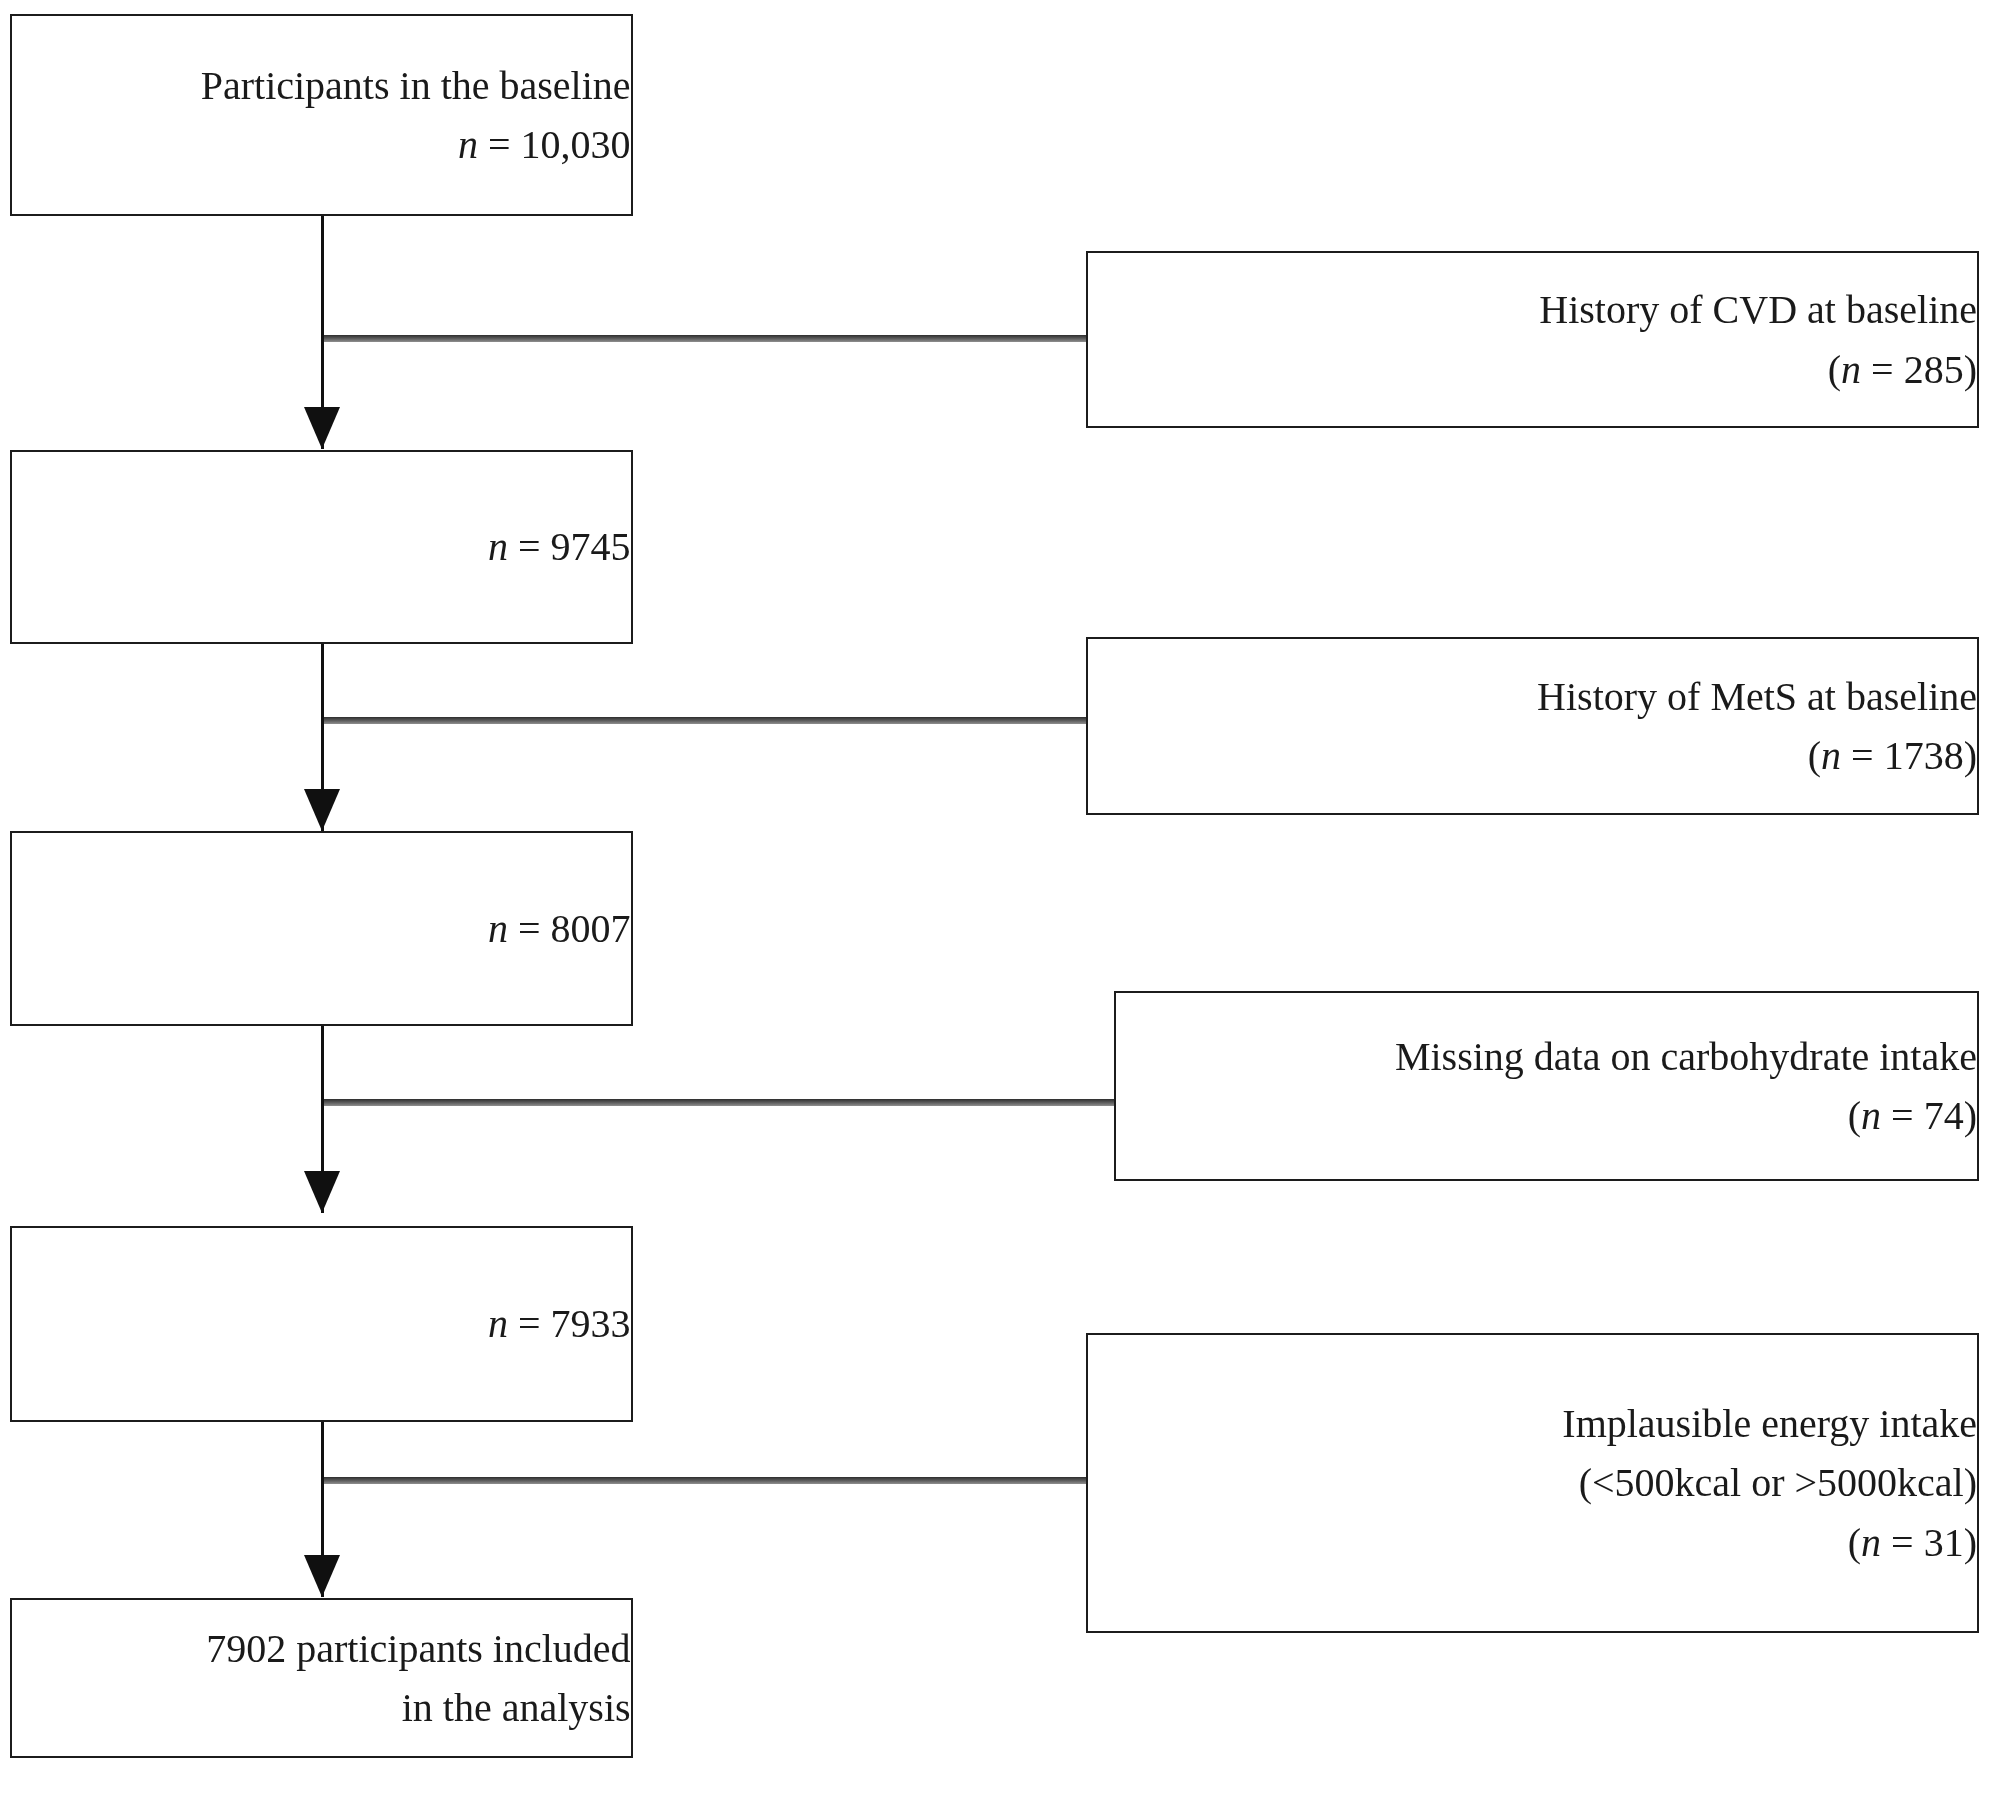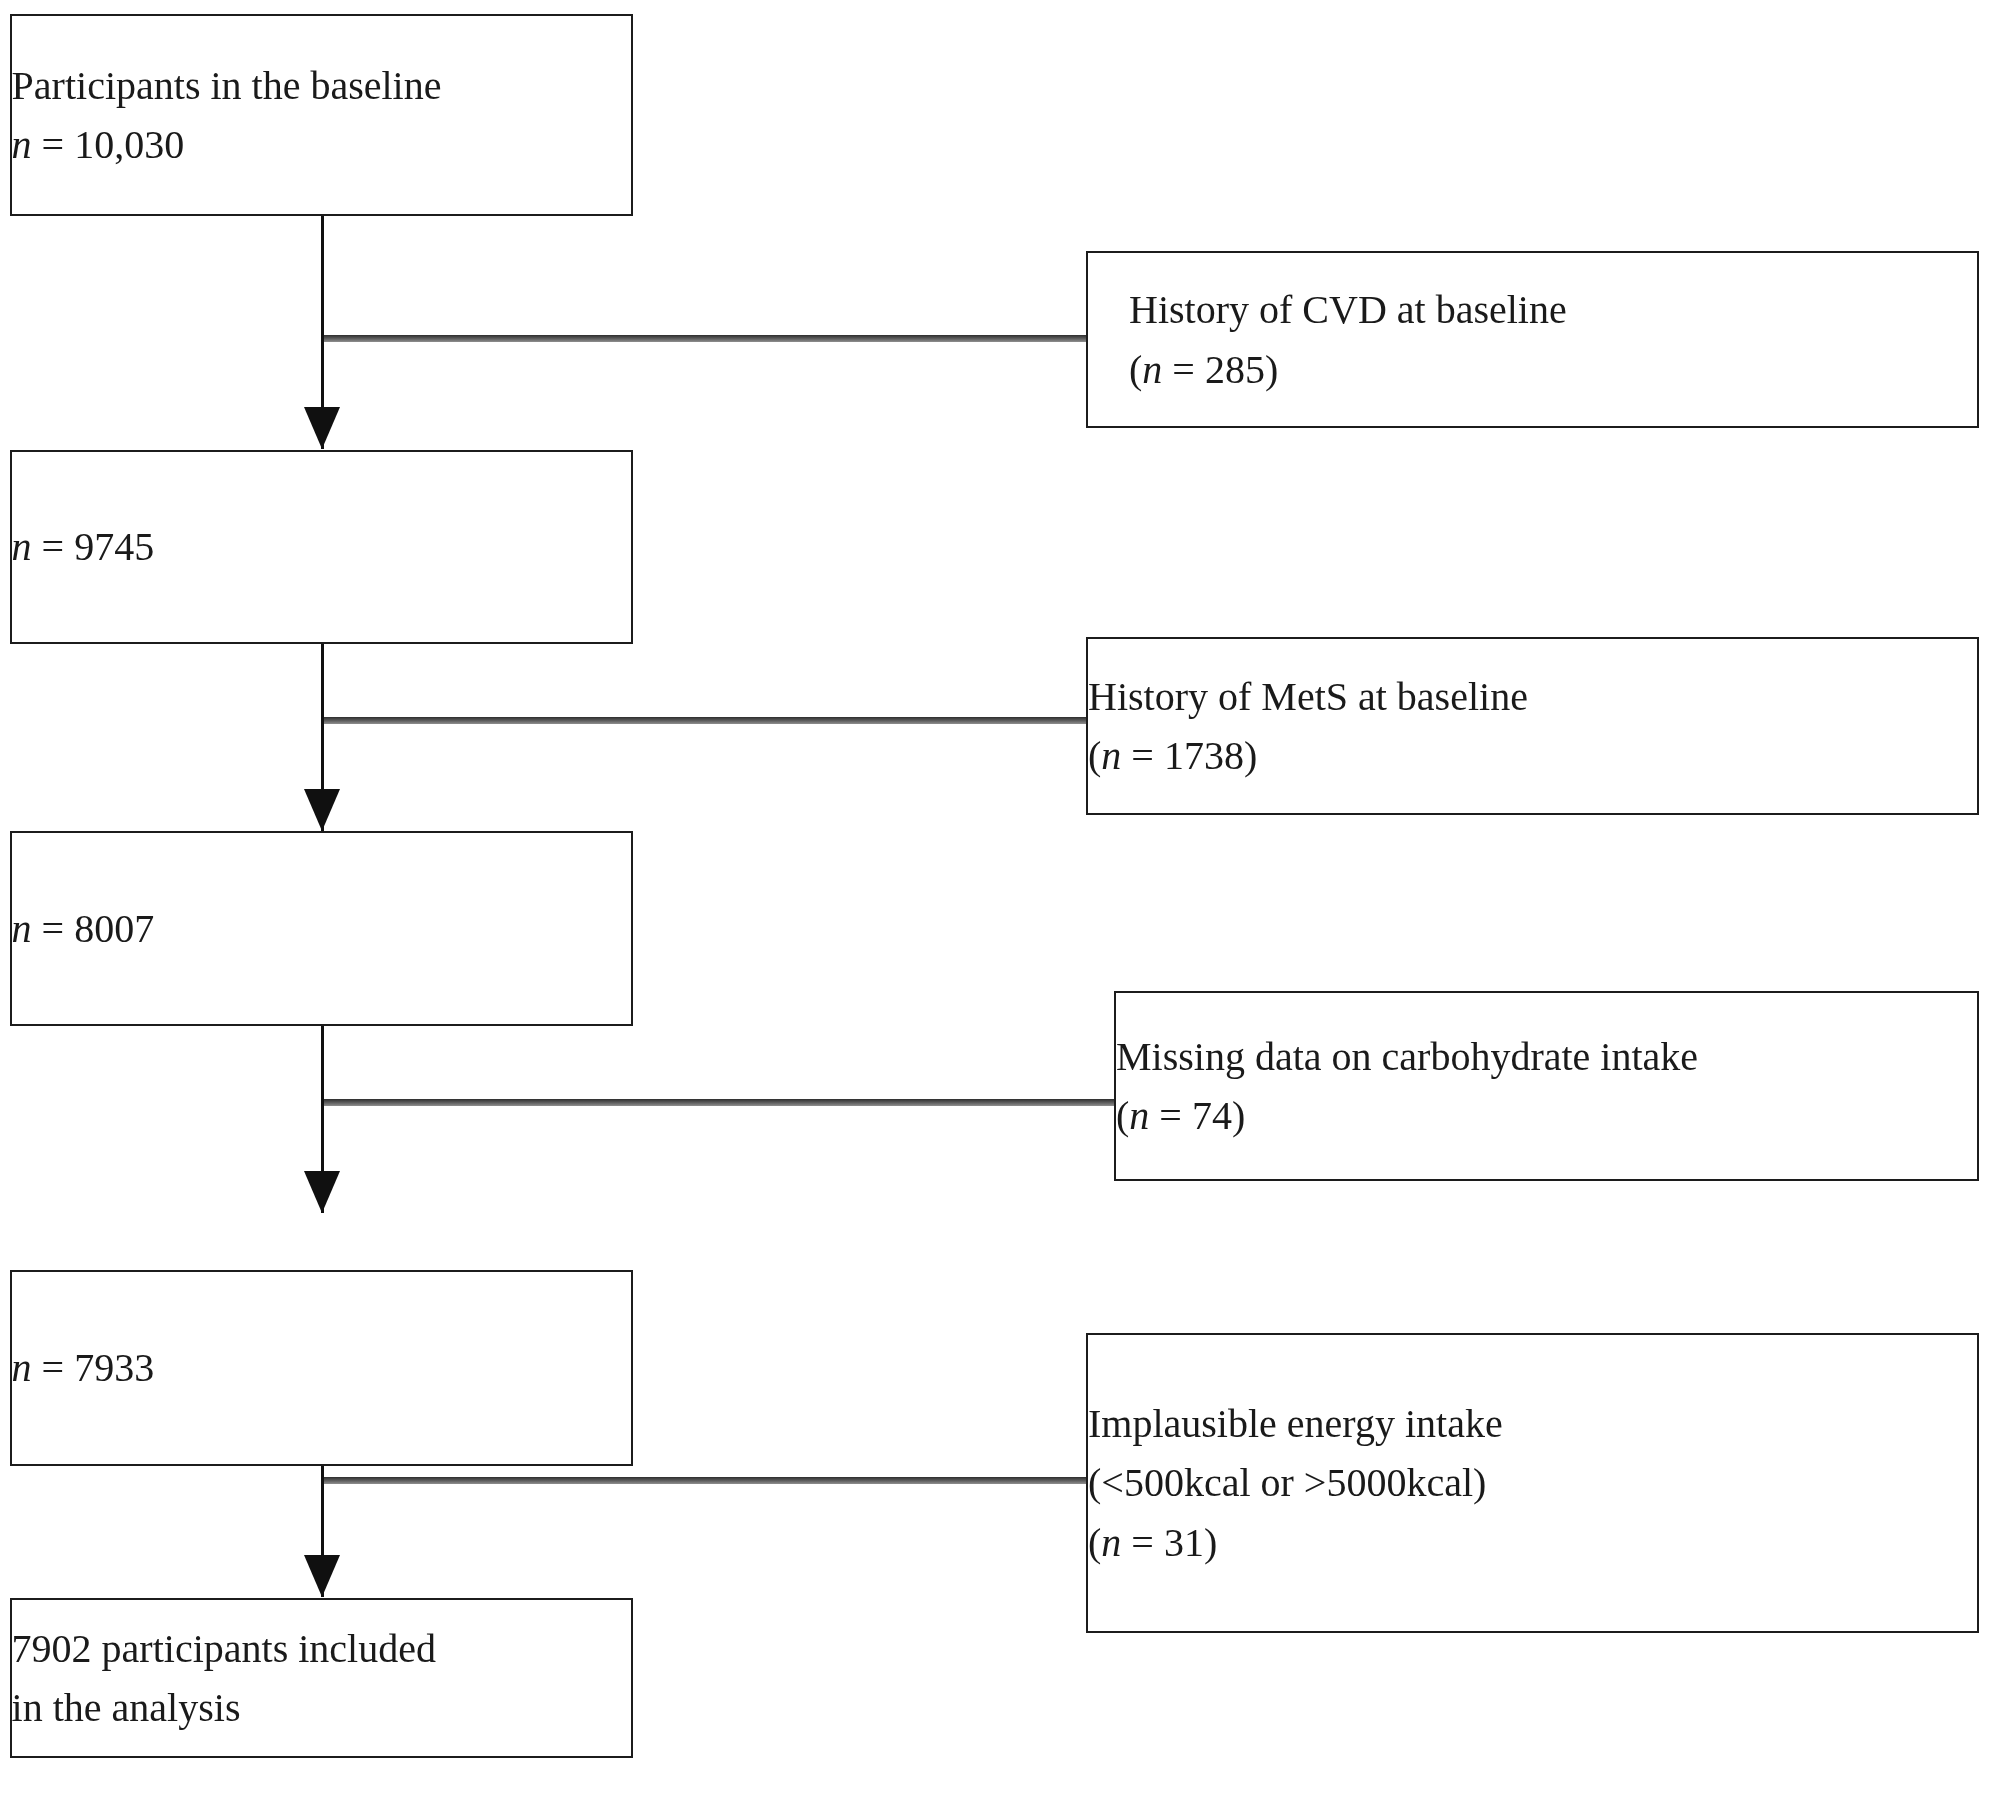--- a/index.html
+++ b/index.html
@@ -17,21 +17,21 @@
     overflow: hidden;
   }
   .fbox {
     position: absolute;
     box-sizing: border-box;
     border: 2.9px solid #1c1c1c;
     background: #ffffff;
     display: flex;
     flex-direction: column;
     justify-content: center;
-    align-items: flex-start;
+    align-items: flex-end;
     text-align: center;
     font-size: 40px;
     line-height: 1.48;
     z-index: 3;
   }
   .left-col  { left: 9.6px;  width: 623px; }
   .right-col { left: 1086px; width: 893px; }
   .fbox .line { display: block; white-space: nowrap; }
   .nvar { font-style: italic; }
   .vline {
@@ -67,21 +67,21 @@
   </div>
 
   <div class="fbox left-col" style="top:450px; height:194px;">
     <span class="line"><span class="nvar">n</span><span> = 9745</span></span>
   </div>
 
   <div class="fbox left-col" style="top:831px; height:195px;">
     <span class="line"><span class="nvar">n</span><span> = 8007</span></span>
   </div>
 
-  <div class="fbox left-col" style="top:1270px; height:196px;">
+  <div class="fbox left-col" style="top:1226px; height:196px;">
     <span class="line"><span class="nvar">n</span><span> = 7933</span></span>
   </div>
 
   <div class="fbox left-col" style="top:1598px; height:160px;">
     <span class="line">7902 participants included</span>
     <span class="line">in the analysis</span>
   </div>
 
   <div class="fbox right-col" style="top:251px; height:177px;padding-left:41px;">
     <span class="line">History of CVD at baseline</span>

